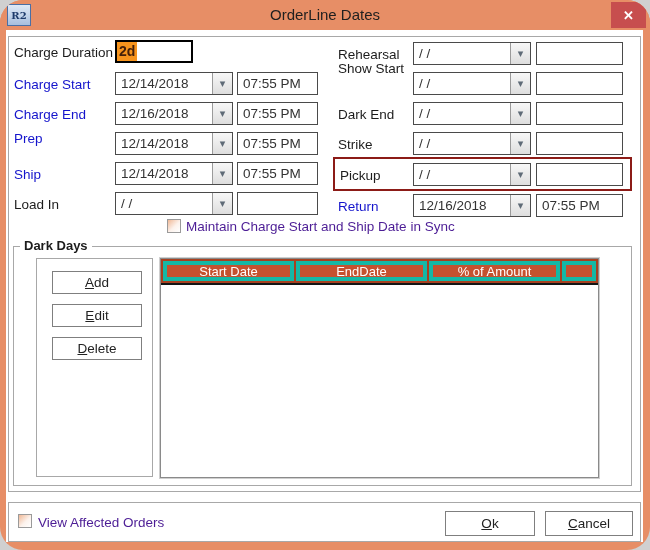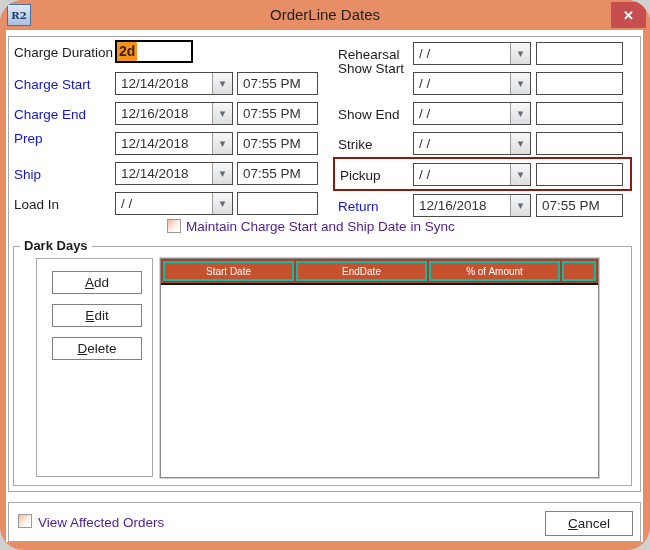--- a/index.html
+++ b/index.html
@@ -85,22 +85,22 @@
   .btn .cap::first-letter{text-decoration:underline;}
   
   .grid{
     position:absolute;left:160px;top:258px;width:439px;height:220px;
     border:1px solid #8a8a8a;box-shadow:0 0 0 1px #cfcfcf;background:#fff;
   }
   .grid-header{
     display:flex;gap:2px;padding:2px;background:#A84020;border-bottom:2px solid #141414;height:26px;
   }
   .hcell{
-    width:131px;background:#C5512F;border:2px solid #14b8a6;color:#fff;
-    font-size:10px;display:flex;align-items:center;justify-content:center;
+    width:131px;background:#C5512F;border:4px solid #14b8a6;color:#fff;
+    font-size:13px;display:flex;align-items:center;justify-content:center;
   }
   .hcell.hfill{flex:1;width:auto;}
   .grid-body{background:#fff;height:192px;}
   
   .foot-btn{
     position:absolute;height:25px;background:#fff;border:1px solid #7f7f7f;
     font-size:13.5px;color:#222;display:flex;align-items:center;justify-content:center;
   }
   .foot-btn .cap{display:block;}
   .foot-btn .cap::first-letter{text-decoration:underline;}
@@ -166,21 +166,21 @@
   </div>
   <div class="timebox" style="left:536px;top:42px;width:87px"></div>
 
   <div class="flabel" style="left:338px;top:61px">Show Start</div>
   <div class="combo" style="left:413px;top:72px">
     <span class="combo-val">/ /</span>
     <span class="combo-arrow">▾</span>
   </div>
   <div class="timebox" style="left:536px;top:72px;width:87px"></div>
 
-  <div class="flabel" style="left:338px;top:107px">Show End</div>
+  <div class="flabel" style="left:338px;top:107px">Dark End</div>
   <div class="combo" style="left:413px;top:102px">
     <span class="combo-val">/ /</span>
     <span class="combo-arrow">▾</span>
   </div>
   <div class="timebox" style="left:536px;top:102px;width:87px"></div>
 
   <div class="flabel" style="left:338px;top:137px">Strike</div>
   <div class="combo" style="left:413px;top:132px">
     <span class="combo-val">/ /</span>
     <span class="combo-arrow">▾</span>
@@ -225,17 +225,20 @@
       <div class="hcell">EndDate</div>
       <div class="hcell">% of Amount</div>
       <div class="hcell hfill"></div>
     </div>
     <div class="grid-body"></div>
   </div>
 
   <div class="panel-bottom"></div>
   <div class="chk" style="left:18px;top:514px"></div>
   <div class="chk-label" style="left:38px;top:515px">View Affected Orders</div>
+  <div class="foot-btn" style="left:445px;top:511px;width:90px">
+    <span class="cap">Ok</span>
+  </div>
   <div class="foot-btn" style="left:545px;top:511px;width:88px">
     <span class="cap">Cancel</span>
   </div>
 
 </div>
 
 </body></html>

